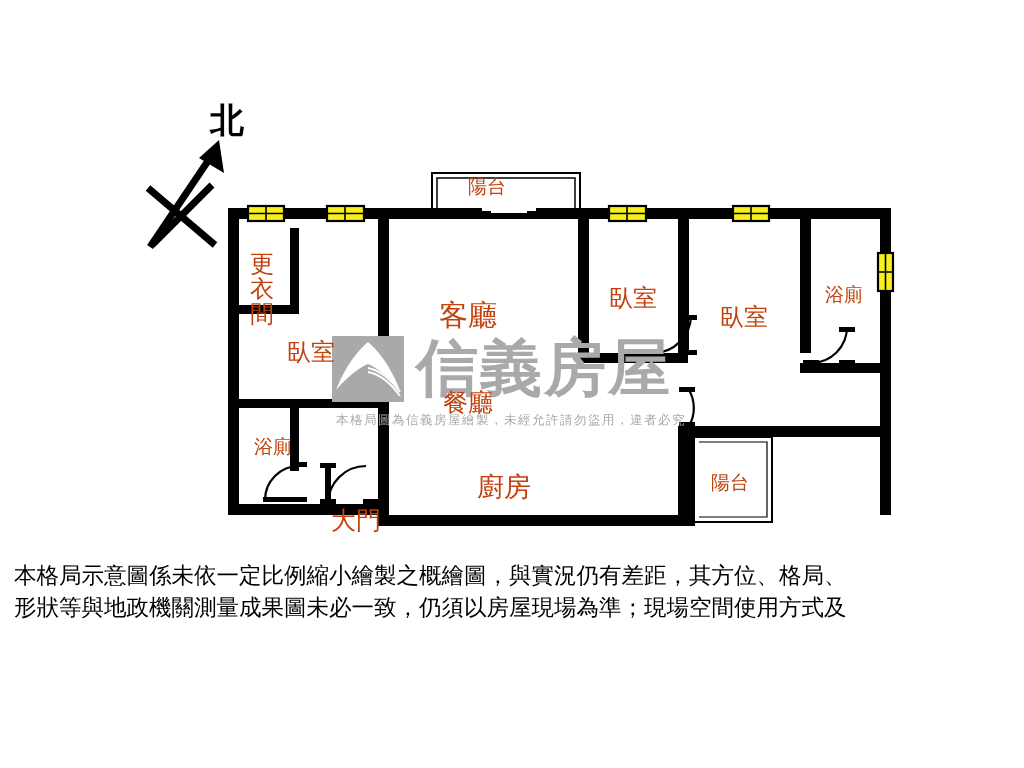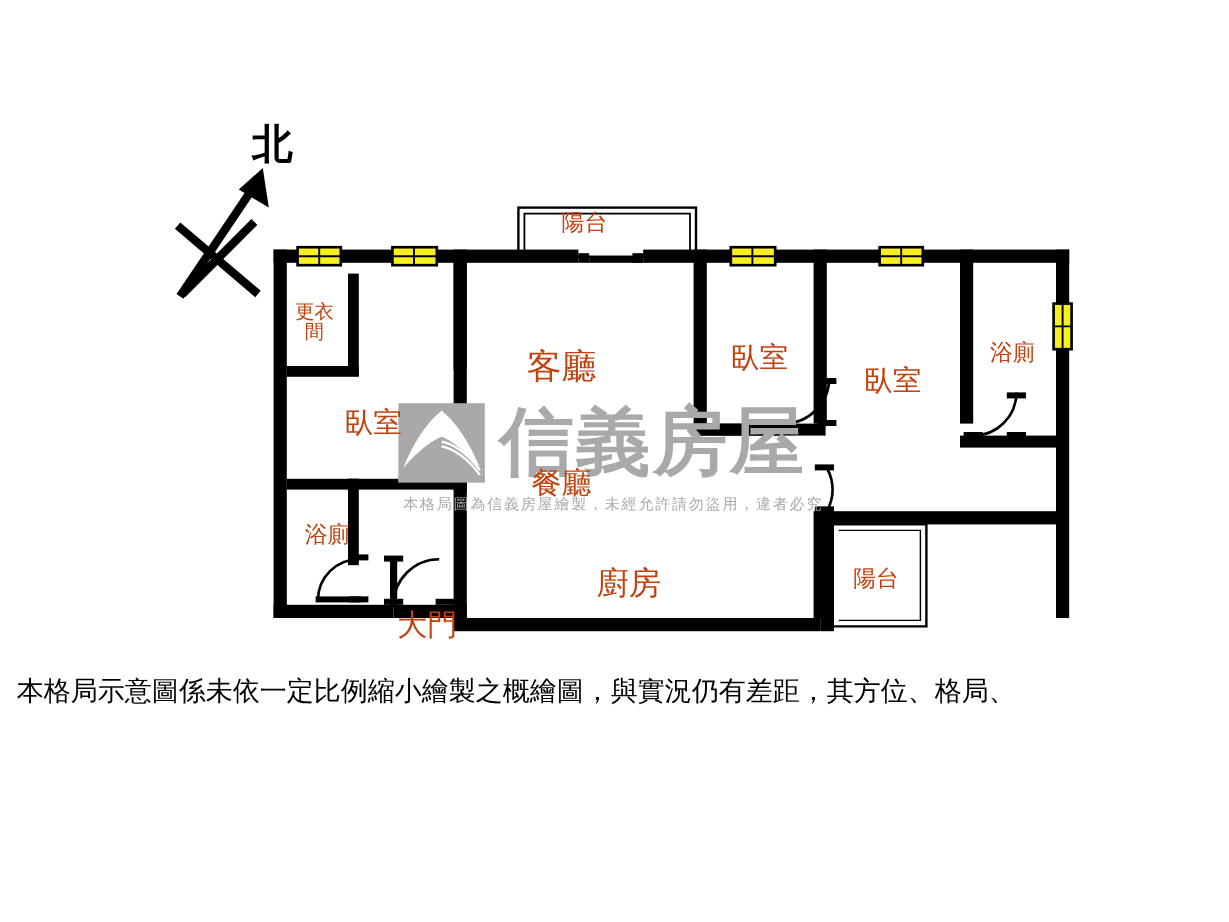--- a/index.html
+++ b/index.html
@@ -275,32 +275,33 @@
         <rect x="2" y="62" width="72" height="6" fill="#a9a9a9"></rect>
       </svg>
       <div id="wm-text">信義房屋</div>
       <div id="wm-note">本格局圖為信義房屋繪製，未經允許請勿盜用，違者必究</div>
     </div>
 
     <div id="compass-label">北</div>
 
     <div id="room-labels">
         <div class="room-label" style="font-size: 19px; left: 487px; transform: translateX(-50%); top: 177px;">陽台</div>
-        <div class="room-label" style="font-size: 16px; width: 44px; left: 240px; white-space: normal; top: 252px;">更衣間</div>
-        <div class="room-label" style="font-size: 29px; left: 468px; transform: translateX(-50%); top: 290px; text-align: center;">客廳</div>
+        <div class="room-label" style="font-size: 24px; width: 44px; left: 240px; white-space: normal; top: 252px;">更衣間</div>
+        <div class="room-label" style="font-size: 29px; left: 468px; transform: translateX(-50%); top: 300px; text-align: center;">客廳</div>
         <div class="room-label" style="font-size: 24px; left: 633px; transform: translateX(-50%); top: 286px;">臥室</div>
         <div class="room-label" style="font-size: 24px; left: 744px; transform: translateX(-50%); top: 305px;">臥室</div>
         <div class="room-label" style="font-size: 19px; left: 844px; transform: translateX(-50%); top: 285px;">浴廁</div>
         <div class="room-label" style="font-size: 24px; left: 311px; transform: translateX(-50%); top: 340px;">臥室</div>
         <div class="room-label" style="font-size: 25px; left: 468px; transform: translateX(-50%); top: 390px; text-align: center;">餐廳</div>
         <div class="room-label" style="font-size: 19px; left: 273px; transform: translateX(-50%); top: 437px;">浴廁</div>
-        <div class="room-label" style="font-size: 27px; left: 524px; transform: translateX(-50%); top: 473px;">廚房</div>
+        <div class="room-label" style="font-size: 27px; left: 504px; transform: translateX(-50%); top: 473px;">廚房</div>
         <div class="room-label" style="font-size: 19px; left: 730px; transform: translateX(-50%); top: 473px;">陽台</div>
         <div class="room-label" style="font-size: 25px; left: 356px; transform: translateX(-50%); top: 508px;">大門</div>
       </div>
 
   </div>
 
   <div id="disclaimer">
     <div>本格局示意圖係未依一定比例縮小繪製之概繪圖，與實況仍有差距，其方位、格局、</div>
+    <div>形狀等與地政機關測量成果圖未必一致，仍須以房屋現場為準；現場空間使用方式及</div>
   </div>
 
 </div>
 
 </body></html>

